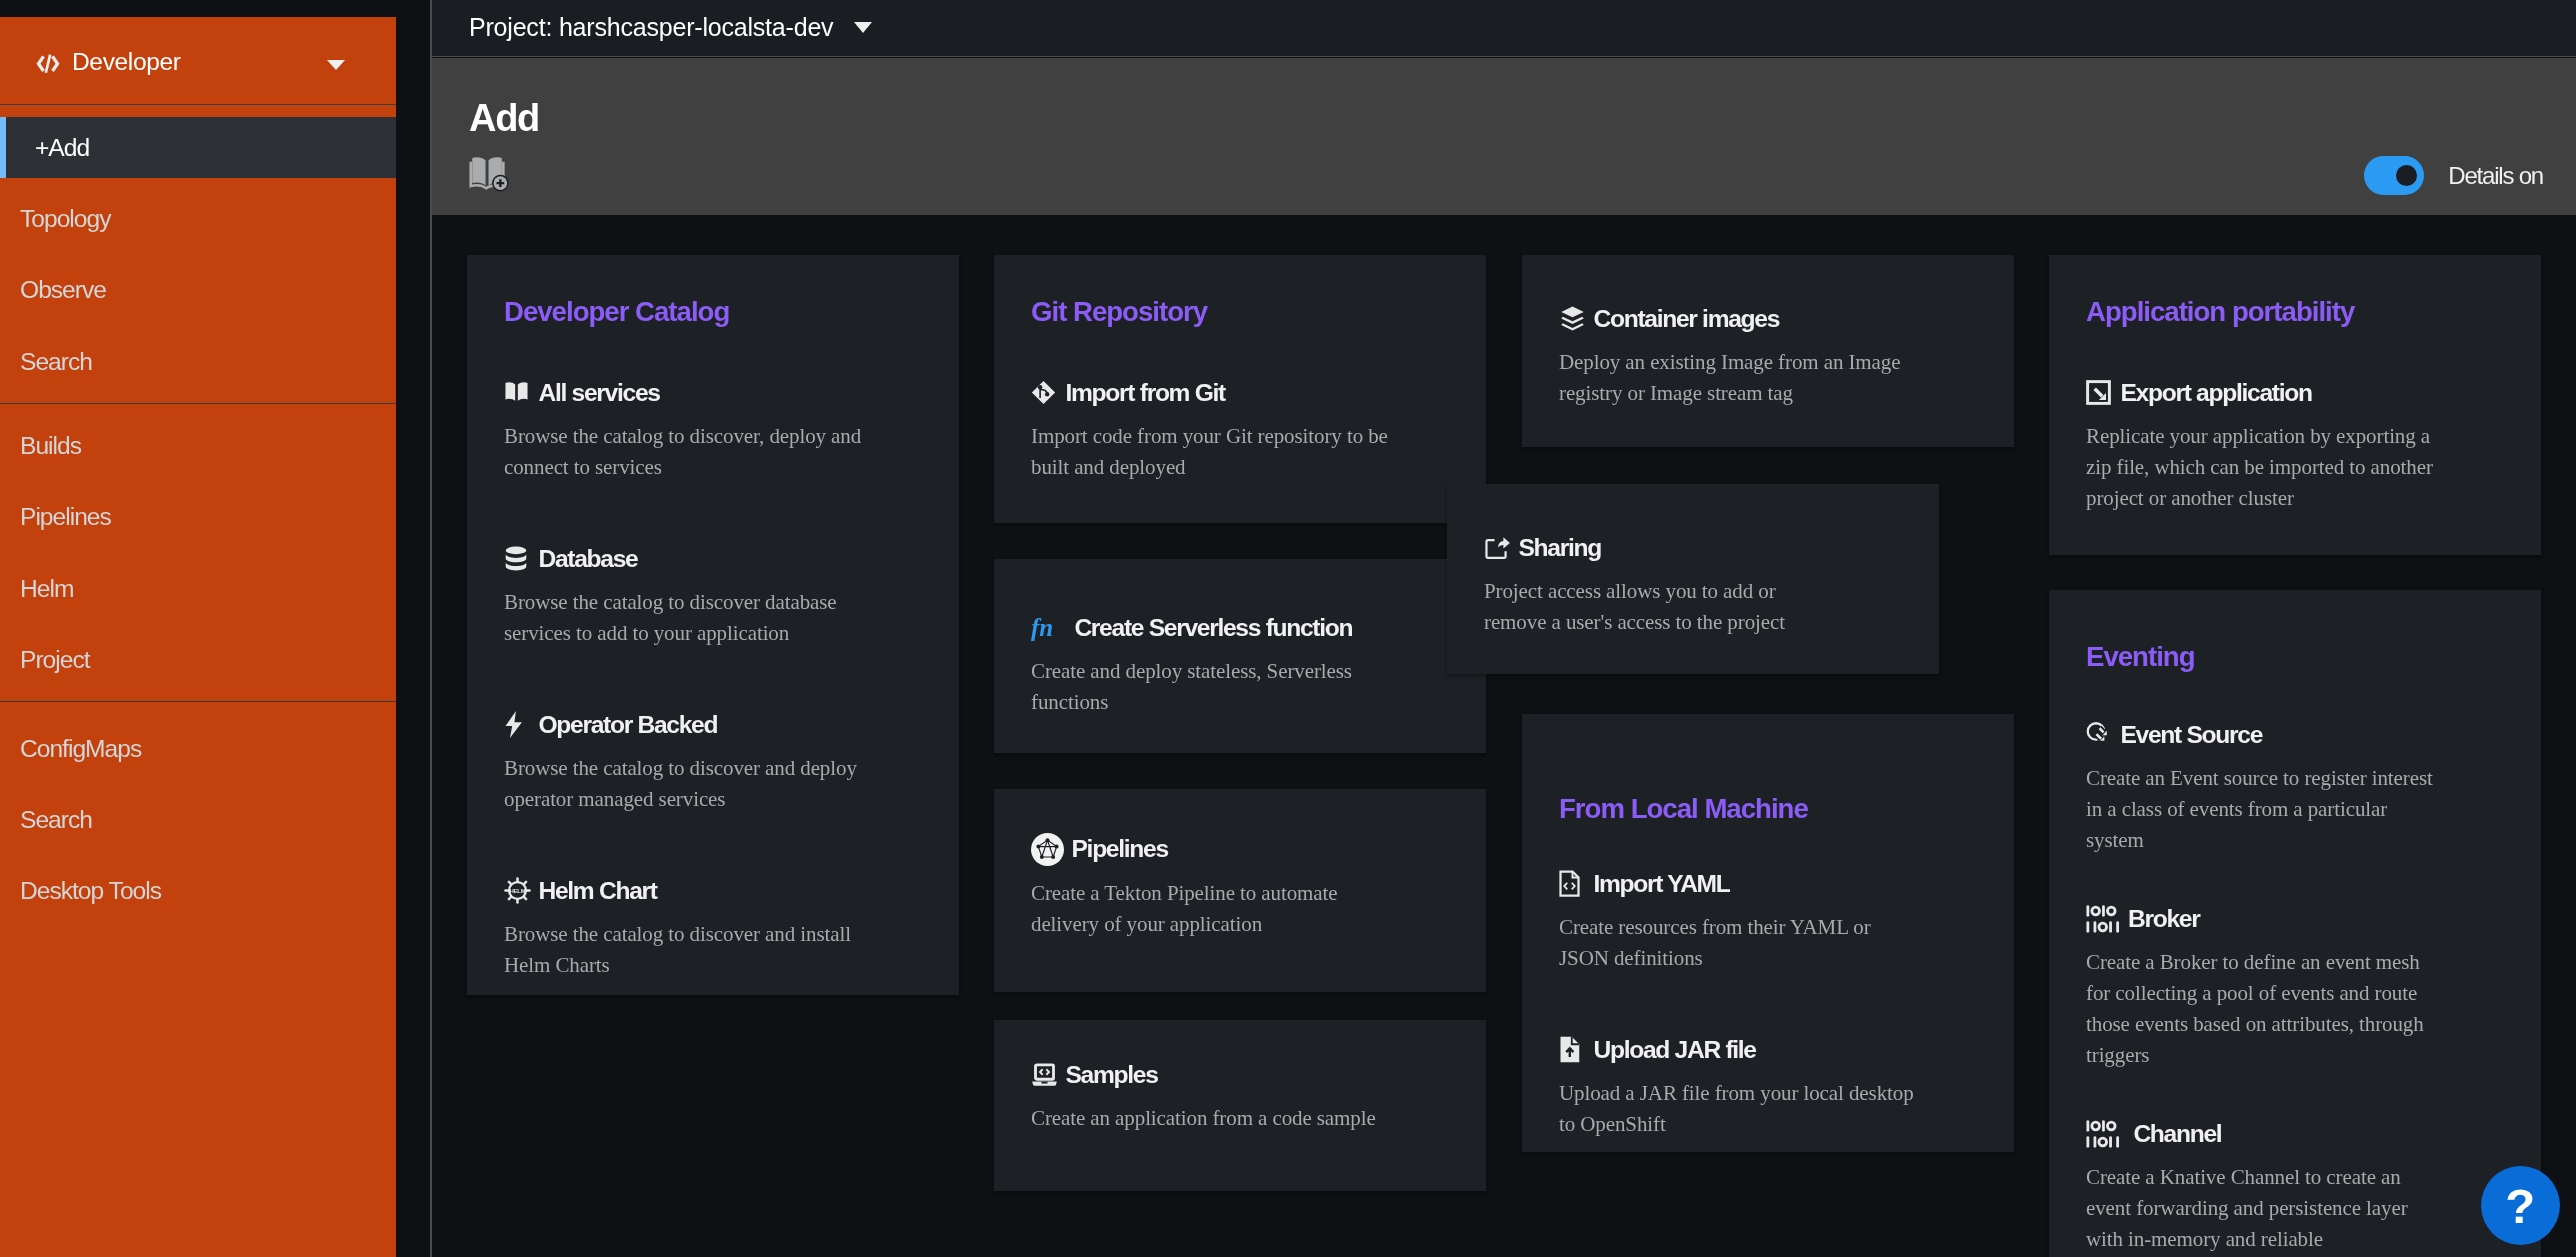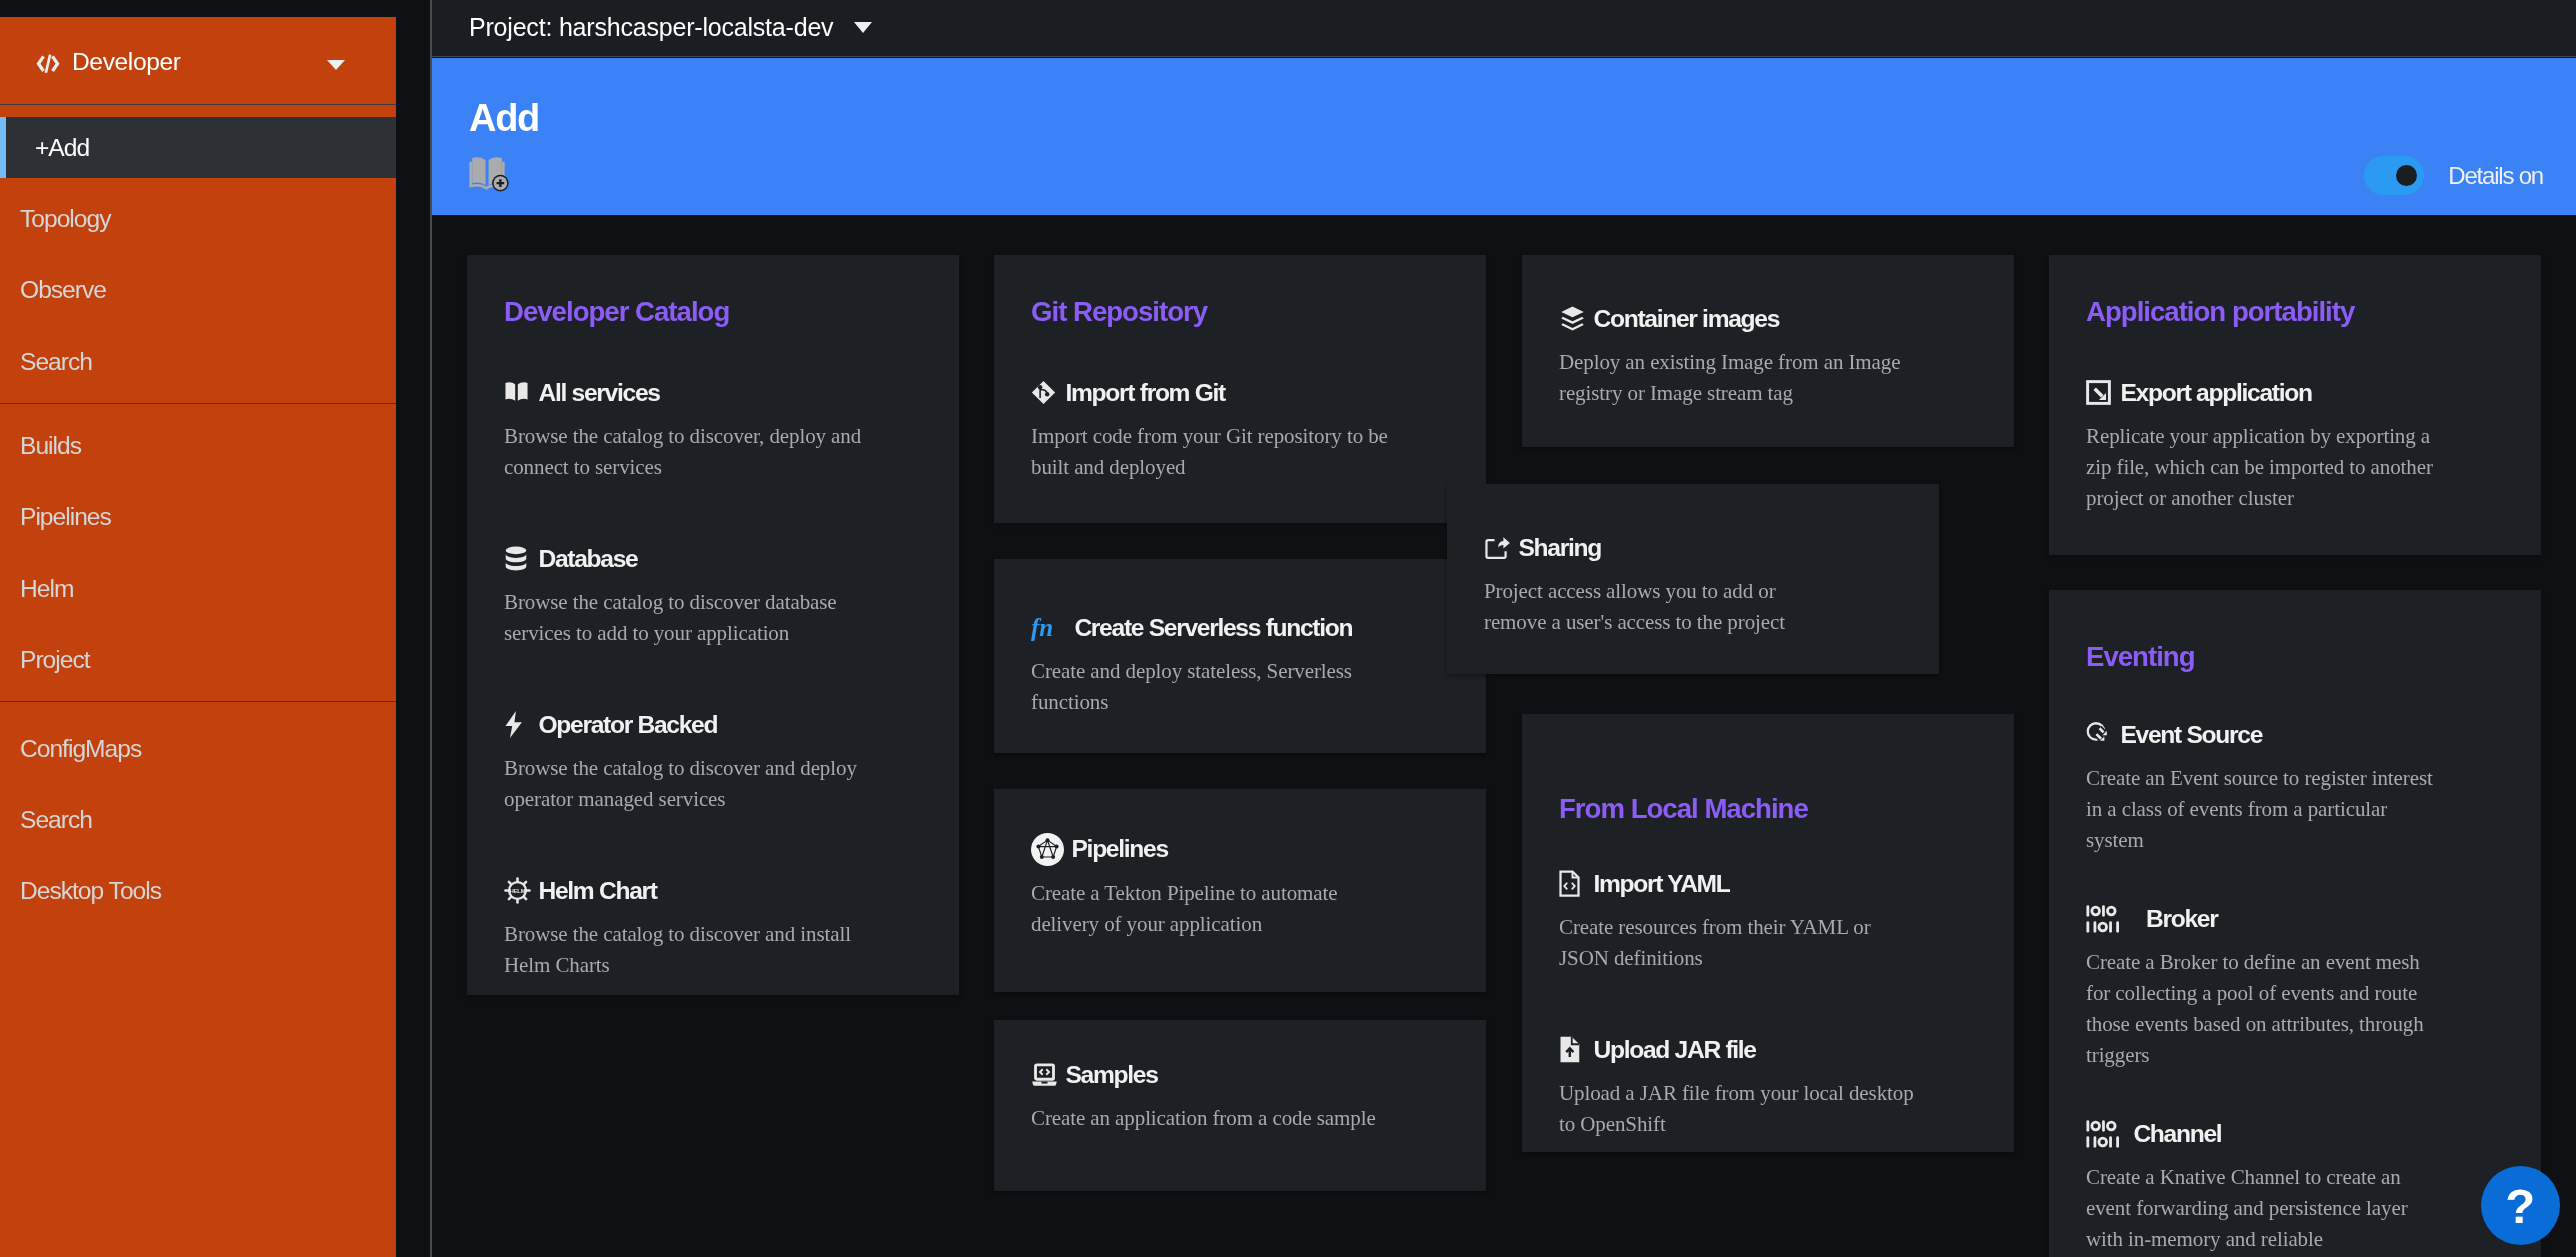--- a/index.html
+++ b/index.html
@@ -23,21 +23,21 @@
 .navsep { height:1.5px; background:#36393d; margin:10.4px 0 11.2px 0; }
 .navsep2 { height:1.5px; background:#36393d; margin:7.5px 0 15.7px 0; }
 
 
 #projbar { position:absolute; left:432px; top:0; right:0; height:57px; background:#1a1d21;
   border-bottom:1.5px solid #46494d; }
 #projbar .ptext { position:absolute; left:37px; top:12.7px; font-size:25px; letter-spacing:-0.2px; color:#fff; }
 #projbar .caret { position:absolute; left:422px; top:22.4px; border-left-width:9.7px; border-right-width:9.7px; border-top-width:11.2px; }
 
 
-#addhdr { position:absolute; left:432px; top:58px; right:0; height:157px; background:#3b82f6; }
+#addhdr { position:absolute; left:432px; top:58px; right:0; height:157px; background:#404040; }
 #addhdr h1 { position:absolute; left:37px; top:40px; font-size:38px; line-height:40px;
   letter-spacing:-1.3px; font-weight:700; color:#fff; }
 #addhdr .bookicon { position:absolute; left:37px; top:97px; }
 .toggle { position:absolute; right:152px; top:98px; width:60px; height:39px; background:#2b9af3;
   border-radius:19.4px; }
 .toggle .knob { position:absolute; right:7.5px; top:9px; width:21px; height:21px; border-radius:50%;
   background:#1a1d21; }
 #addhdr .dtext { position:absolute; right:33px; top:104px; font-size:24px; letter-spacing:-1.2px; color:#f0f0f1; }
 
 
@@ -377,21 +377,21 @@
               <path d="M11.8 1.2 L11.8 7"></path>
               <circle cx="17.1" cy="4.1" r="2.6"></circle>
               <path d="M1.2 12 L1.2 17.8"></path>
               <path d="M6 12 L6 17.8"></path>
               <circle cx="11.3" cy="14.9" r="2.6"></circle>
               <path d="M16.6 12 L16.6 17.8"></path>
               <path d="M21.4 12 L21.4 17.8"></path>
             </g>
           </svg>
         </span>
-        <span class="tt" style="margin-left:23px">Broker</span>
+        <span class="tt" style="margin-left:5px">Broker</span>
       </div>
       <div class="tdesc">Create a Broker to define an event mesh<br>for collecting a pool of events and route<br>those events based on attributes, through<br>triggers</div>
     </div>
     <div class="tile">
       <div class="trow">
         <span class="ti" style="width:37px">
           <svg class="ic" width="37" height="28" viewBox="0 0 25 19">
             <g fill="none" stroke="#e8e8e9" stroke-width="1.9" stroke-linecap="round">
               <path d="M1.2 1.2 L1.2 7"></path>
               <circle cx="6.5" cy="4.1" r="2.6"></circle>

